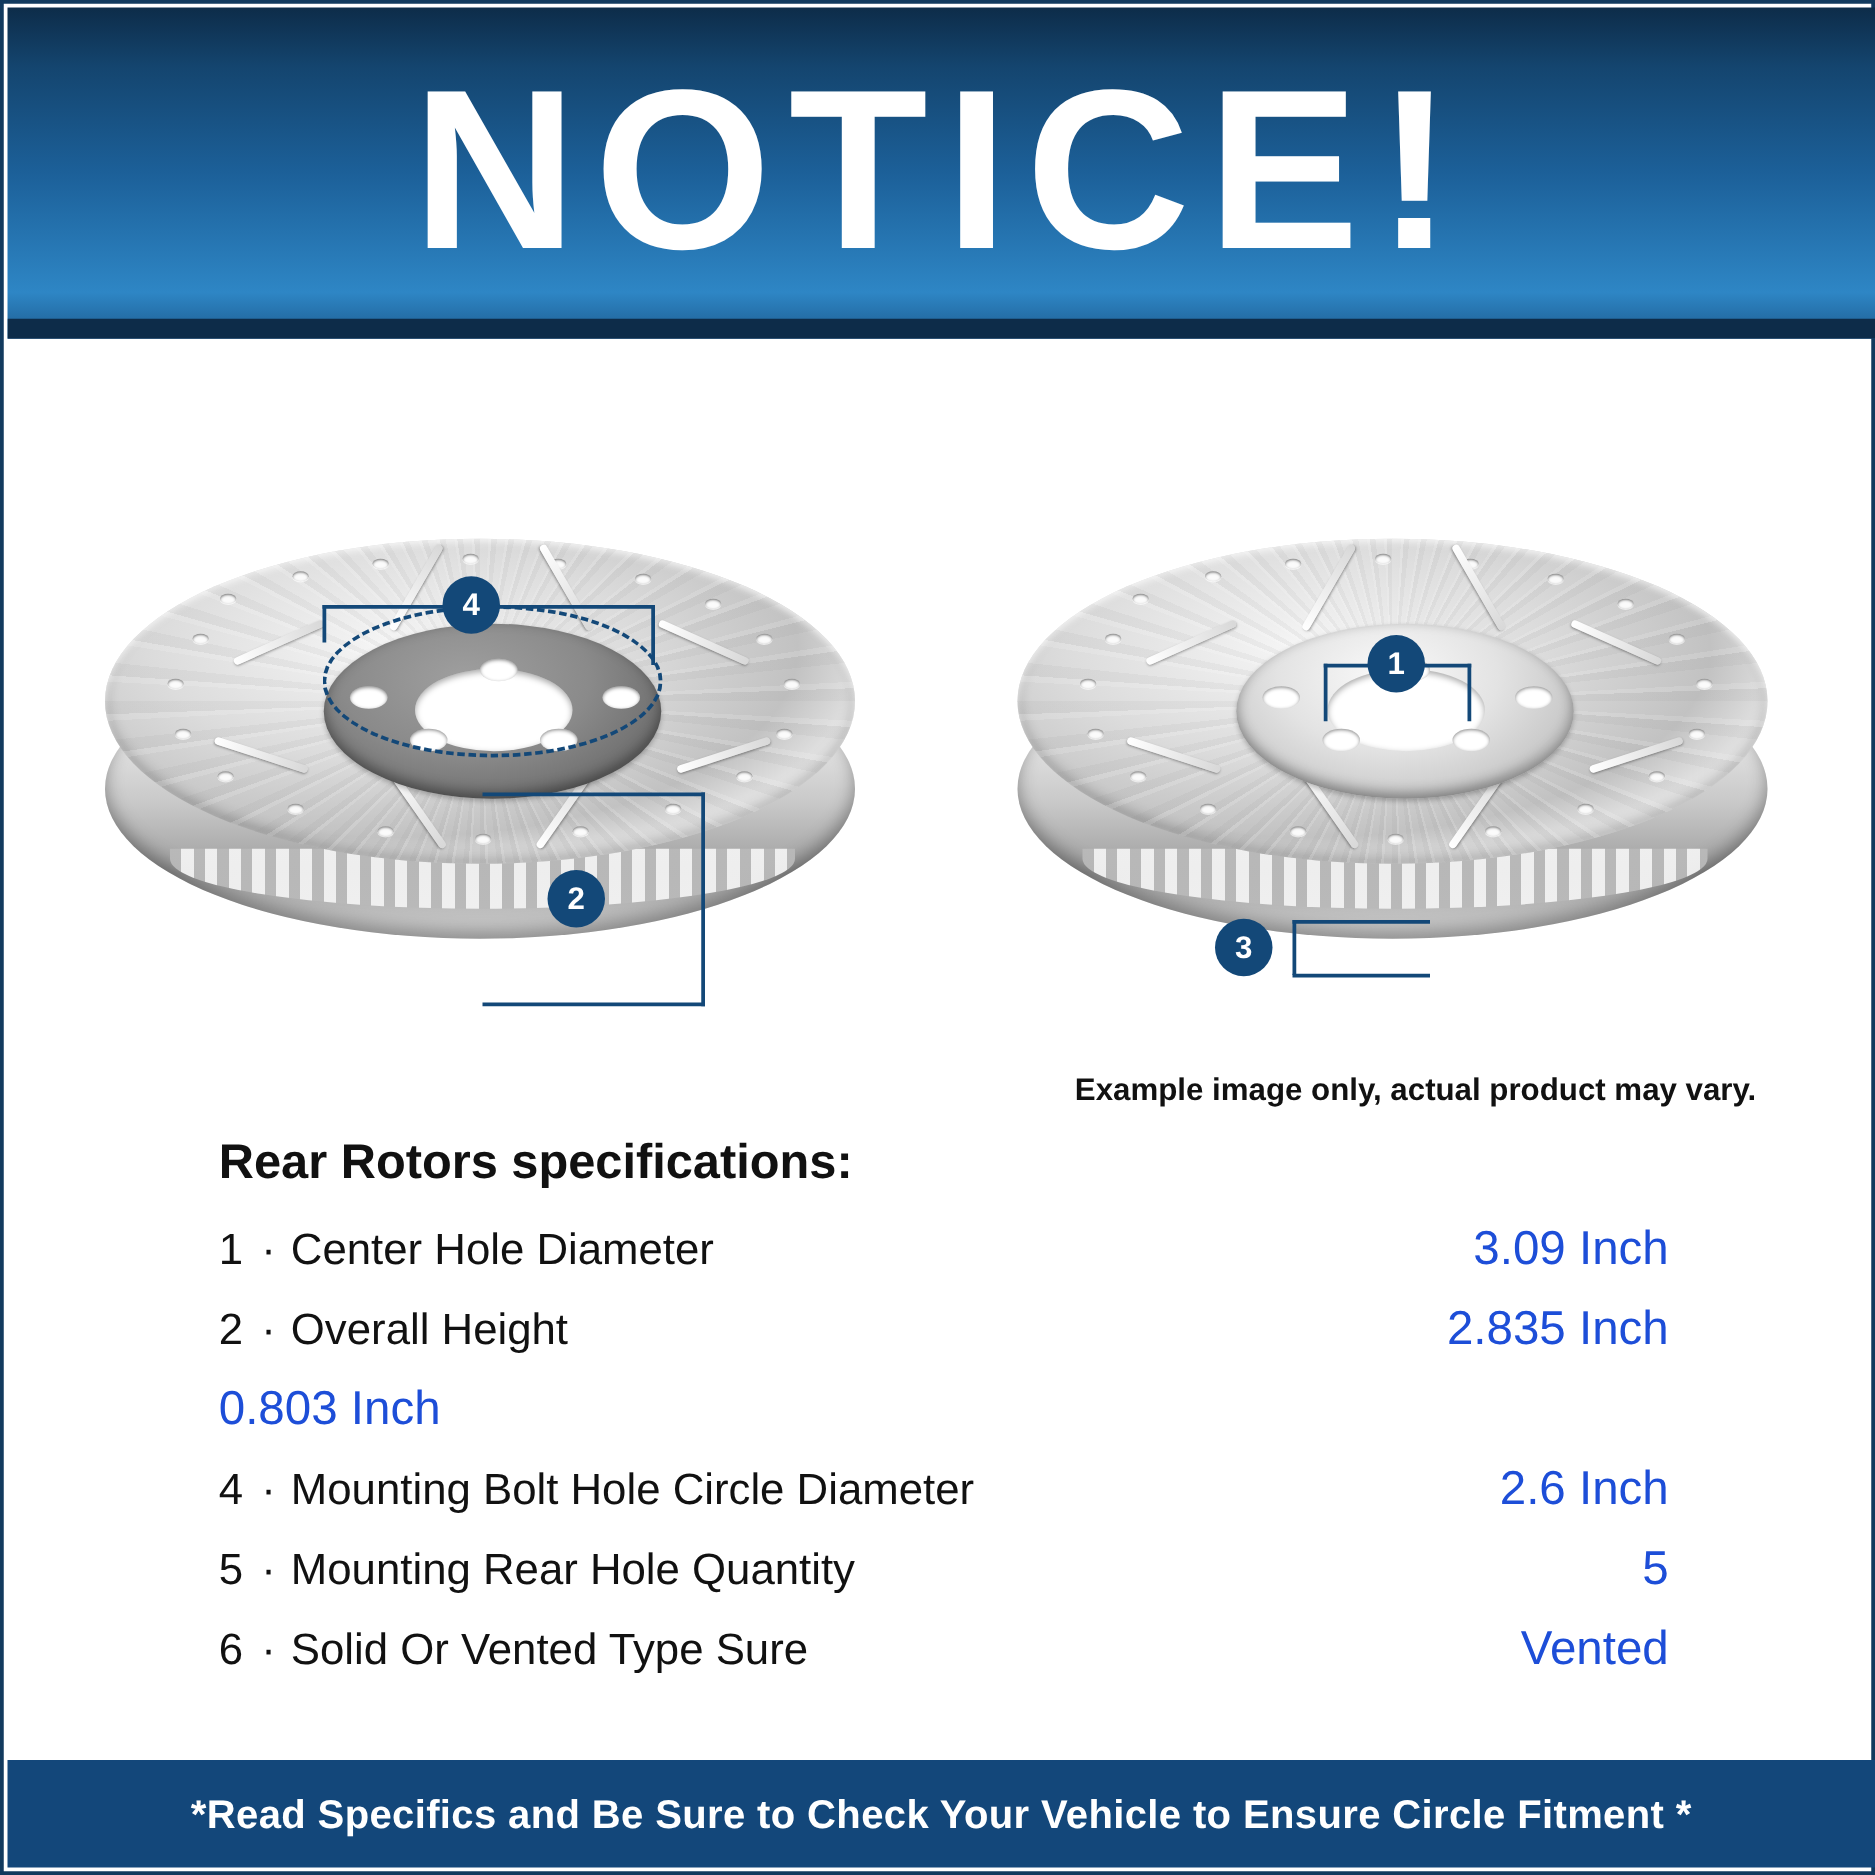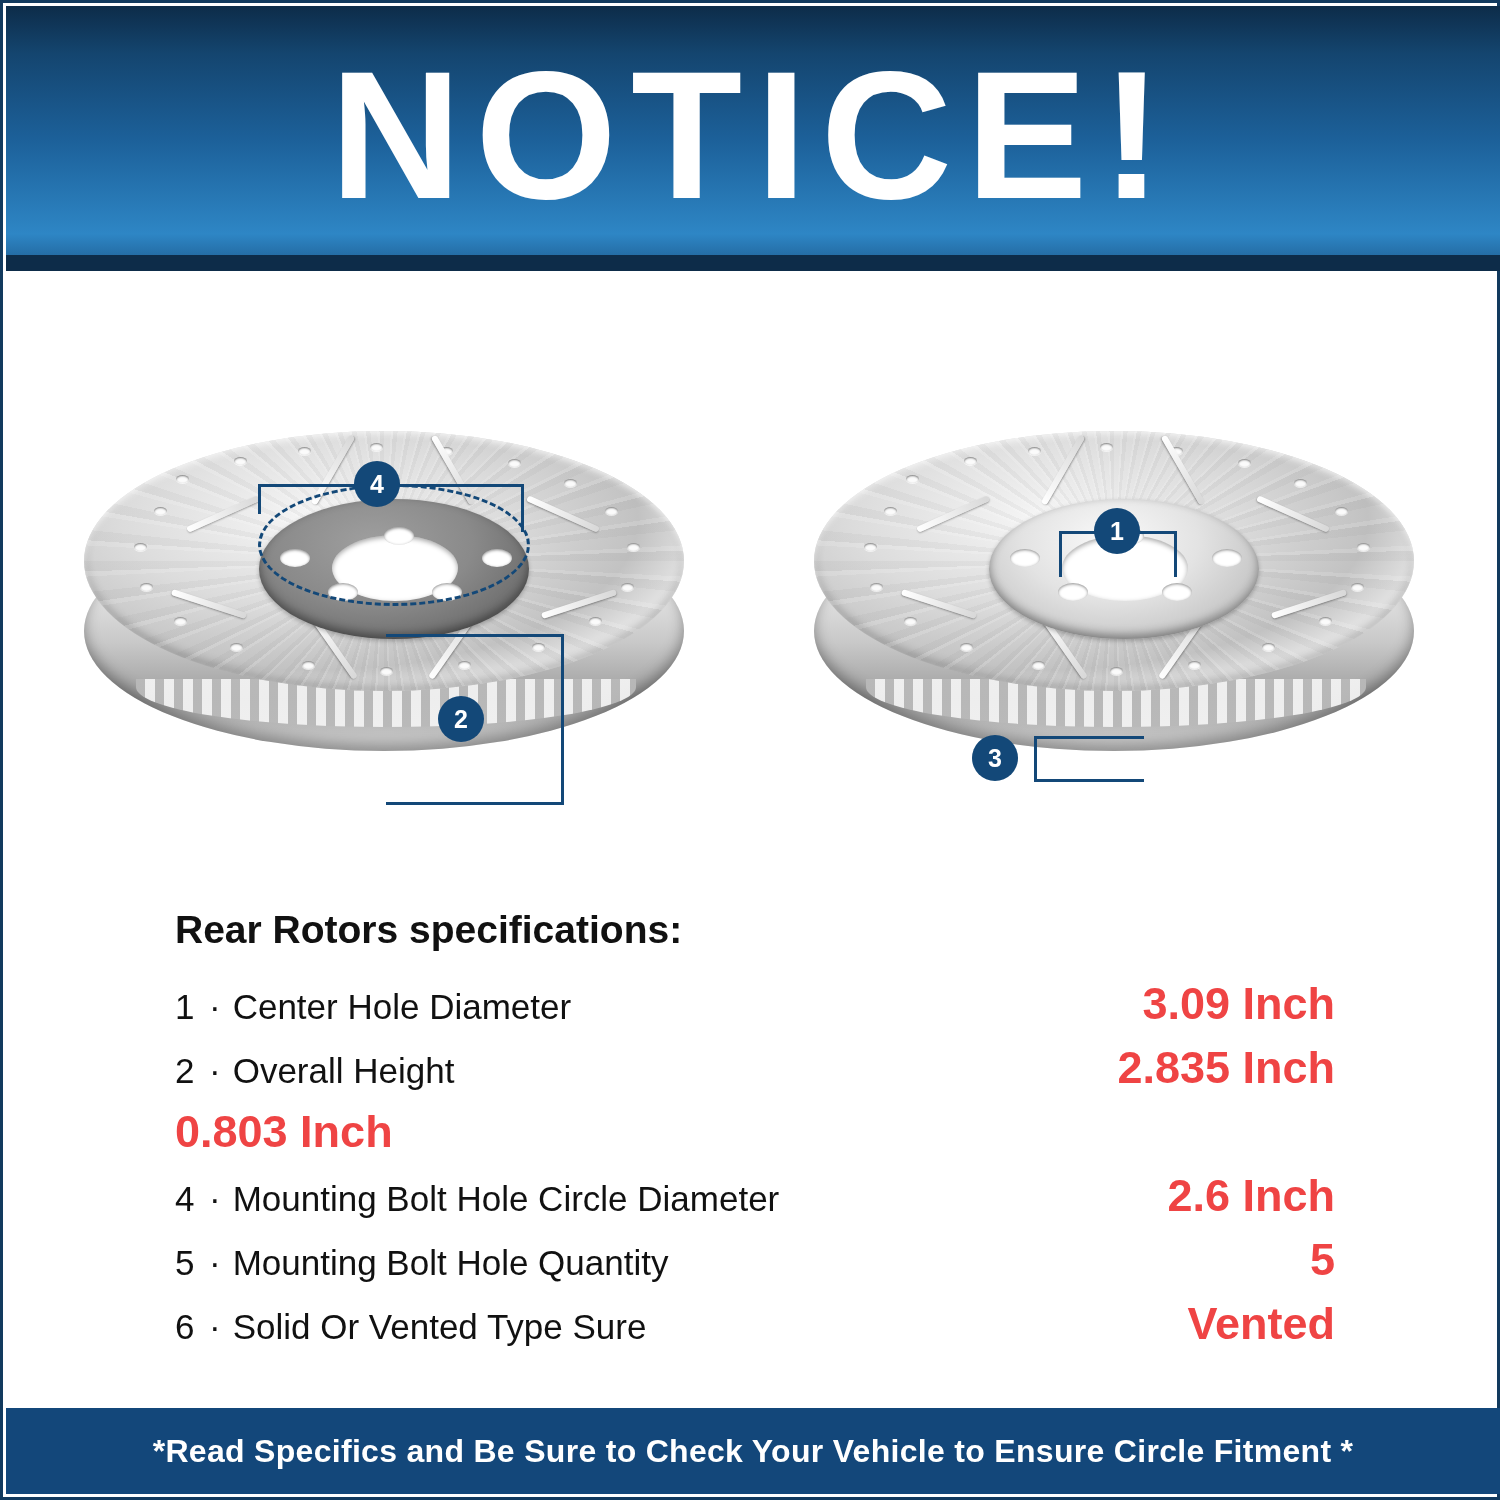--- a/index.html
+++ b/index.html
@@ -228,23 +228,23 @@
     height: 64px;
   }
   .spec-left {
     font-size: 35px;
     color: #111111;
     white-space: nowrap;
   }
   .spec-idx { display: inline-block; min-width: 30px; }
   .spec-dot { display: inline-block; padding: 0 12px 0 4px; }
   .spec-val {
-    font-size: 45px;
-    font-weight: bold;
-    color: #ef4444;
+    font-size: 38px;
+    font-weight: normal;
+    color: #1d4ed8;
     white-space: nowrap;
   }
 
   
   .footer {
     position: absolute;
     left: 3px;
     bottom: 3px;
     width: 1494px;
     height: 86px;
@@ -380,20 +380,21 @@
       <div class="callout" style="left:288px; top:117px;">1</div>
 
       <div class="lead" style="left:228px; top:345px; width:110px; height:0; border-width:3px 0 0 0;"></div>
       <div class="lead" style="left:228px; top:345px; width:0; height:44px; border-width:0 0 0 3px;"></div>
       <div class="lead" style="left:228px; top:388px; width:110px; height:0; border-width:3px 0 0 0;"></div>
       <div class="callout" style="left:166px; top:344px;">3</div>
     </div>
 
   </div>
 
+  <div class="example-note">Example image only, actual product may vary.</div>
 
   <div class="spec-title">Rear Rotors specifications:</div>
 
   <div class="spec-list">
 
     <div class="spec-row">
       <div class="spec-left">
         <span class="spec-idx">1</span><span class="spec-dot">·</span><span>Center Hole Diameter</span>
       </div>
       <div class="spec-val">3.09 Inch</div>
@@ -412,21 +413,21 @@
 
     <div class="spec-row">
       <div class="spec-left">
         <span class="spec-idx">4</span><span class="spec-dot">·</span><span>Mounting Bolt Hole Circle Diameter</span>
       </div>
       <div class="spec-val">2.6 Inch</div>
     </div>
 
     <div class="spec-row">
       <div class="spec-left">
-        <span class="spec-idx">5</span><span class="spec-dot">·</span><span>Mounting Bolt Hole Quantity</span>
+        <span class="spec-idx">5</span><span class="spec-dot">·</span><span>Mounting Rear Hole Quantity</span>
       </div>
       <div class="spec-val">5</div>
     </div>
 
     <div class="spec-row">
       <div class="spec-left">
         <span class="spec-idx">6</span><span class="spec-dot">·</span><span>Solid Or Vented Type Sure</span>
       </div>
       <div class="spec-val">Vented</div>
     </div>

